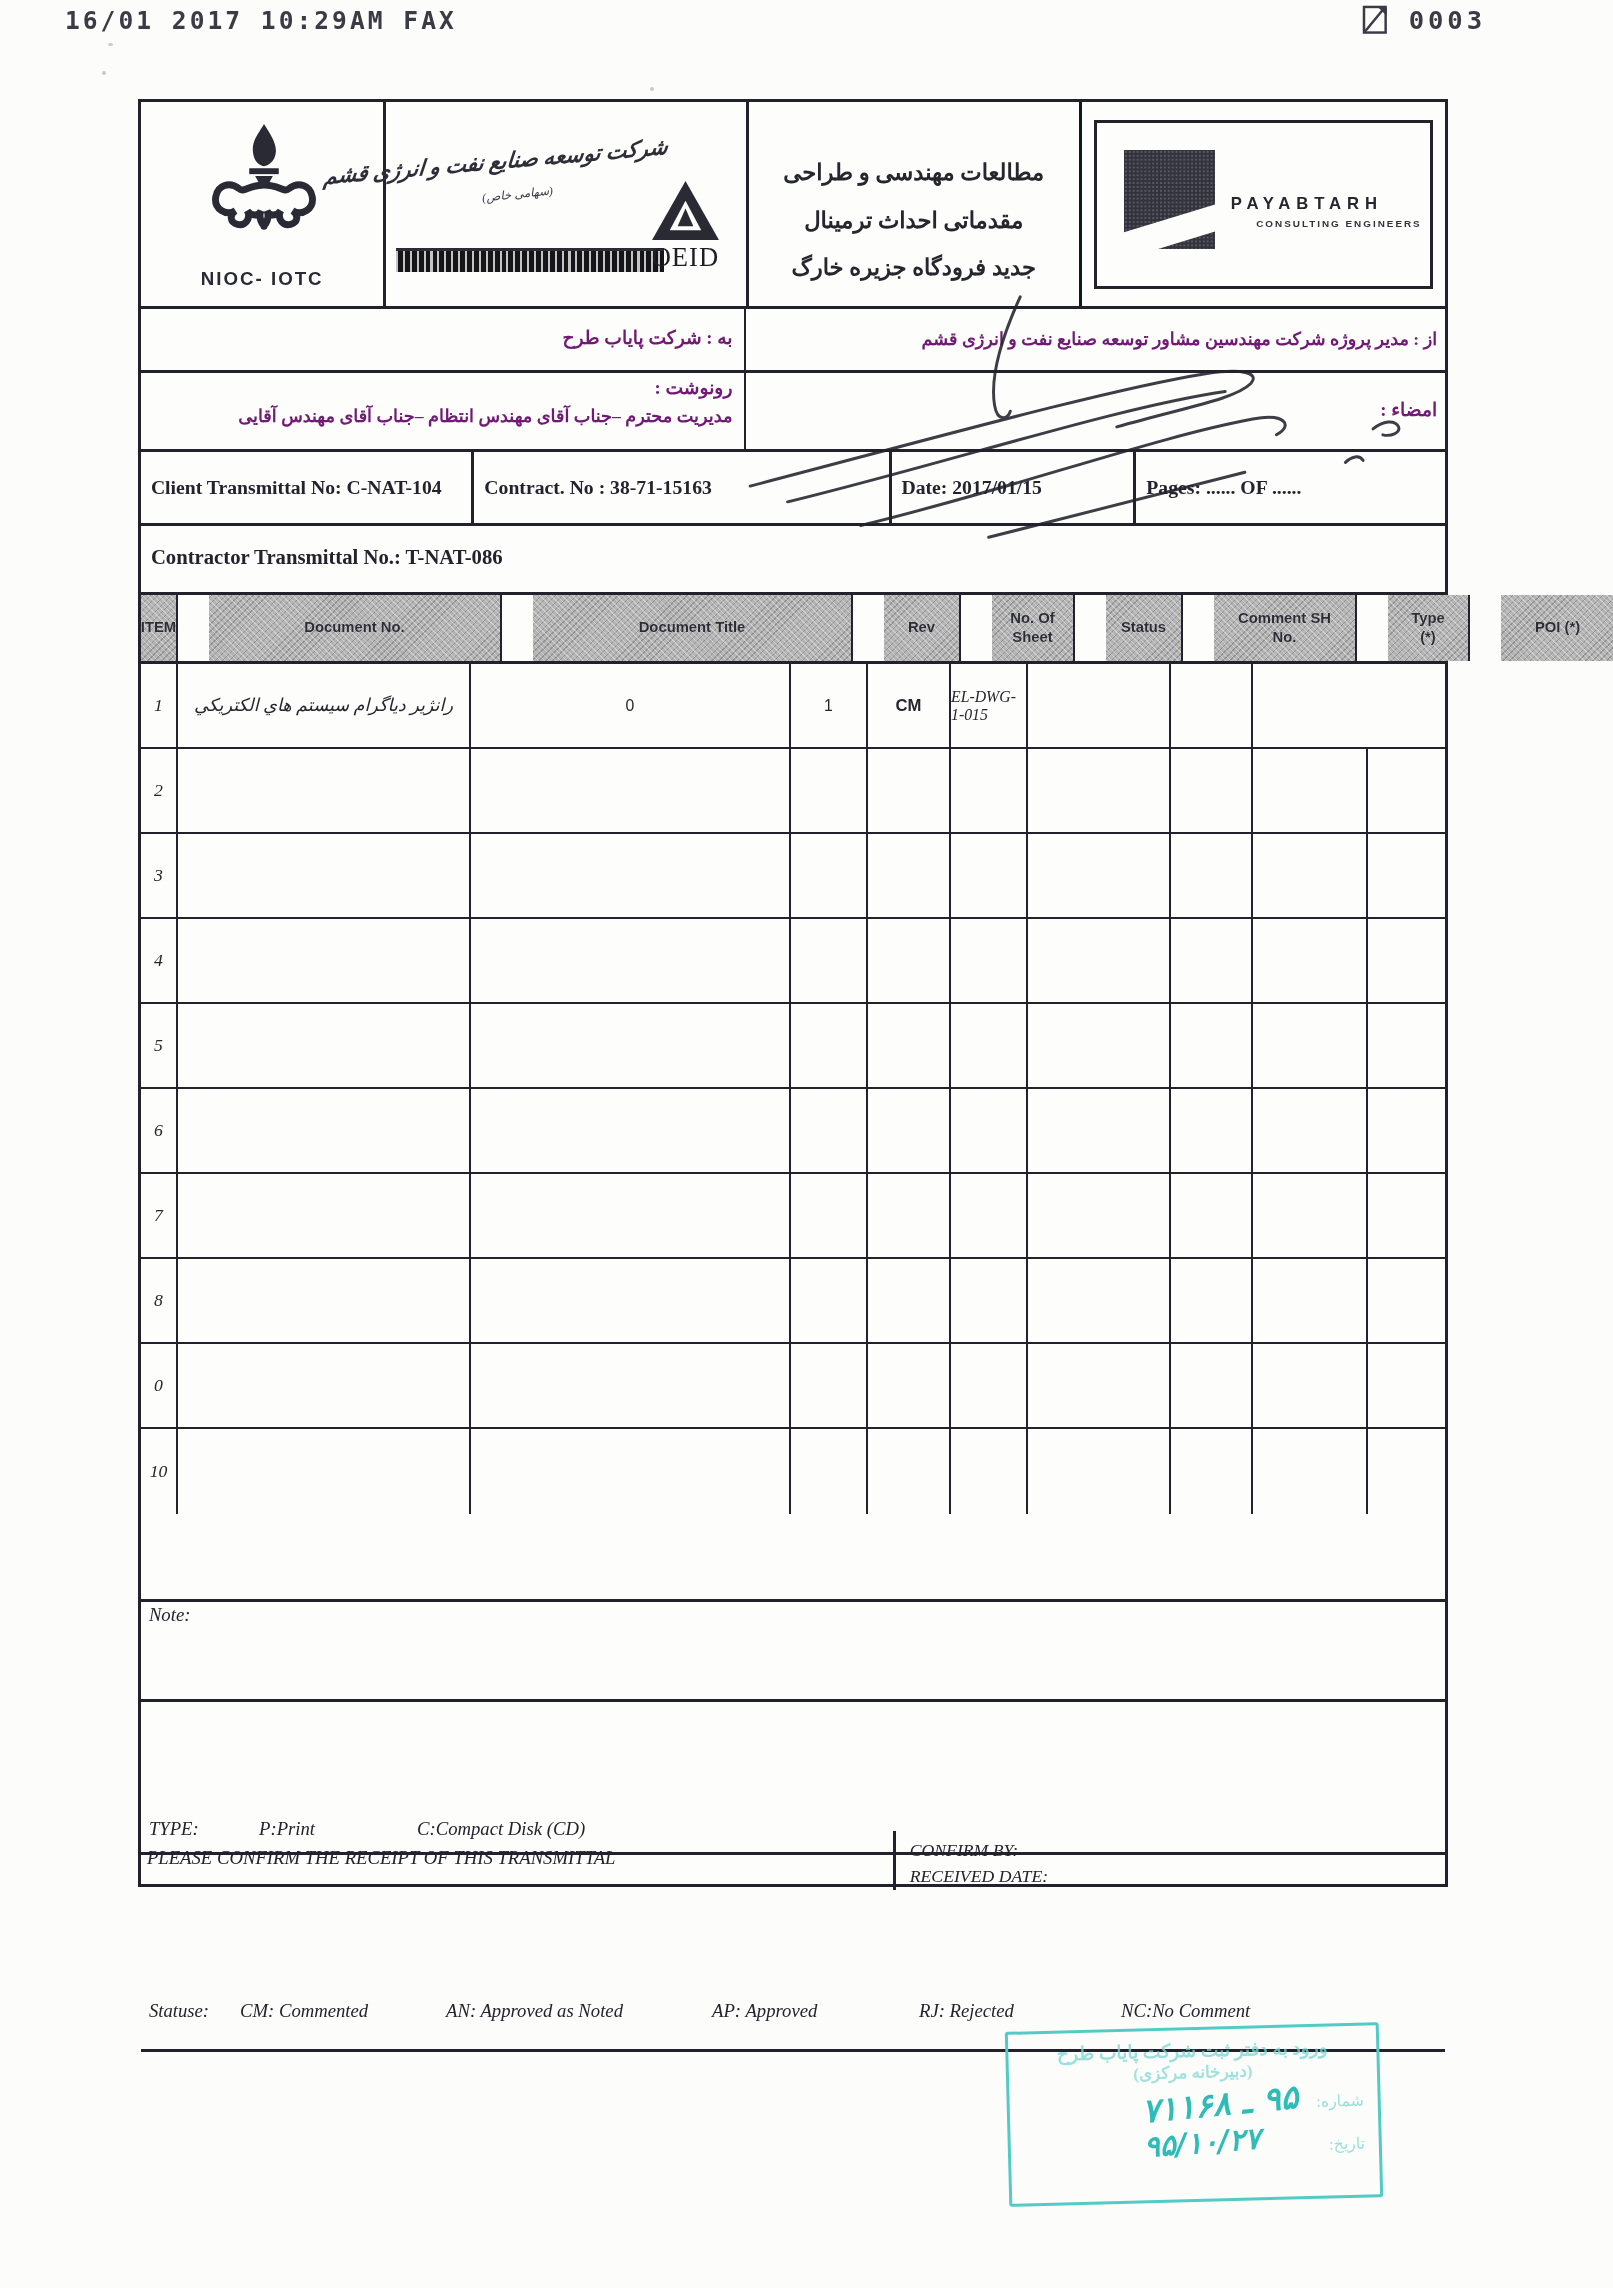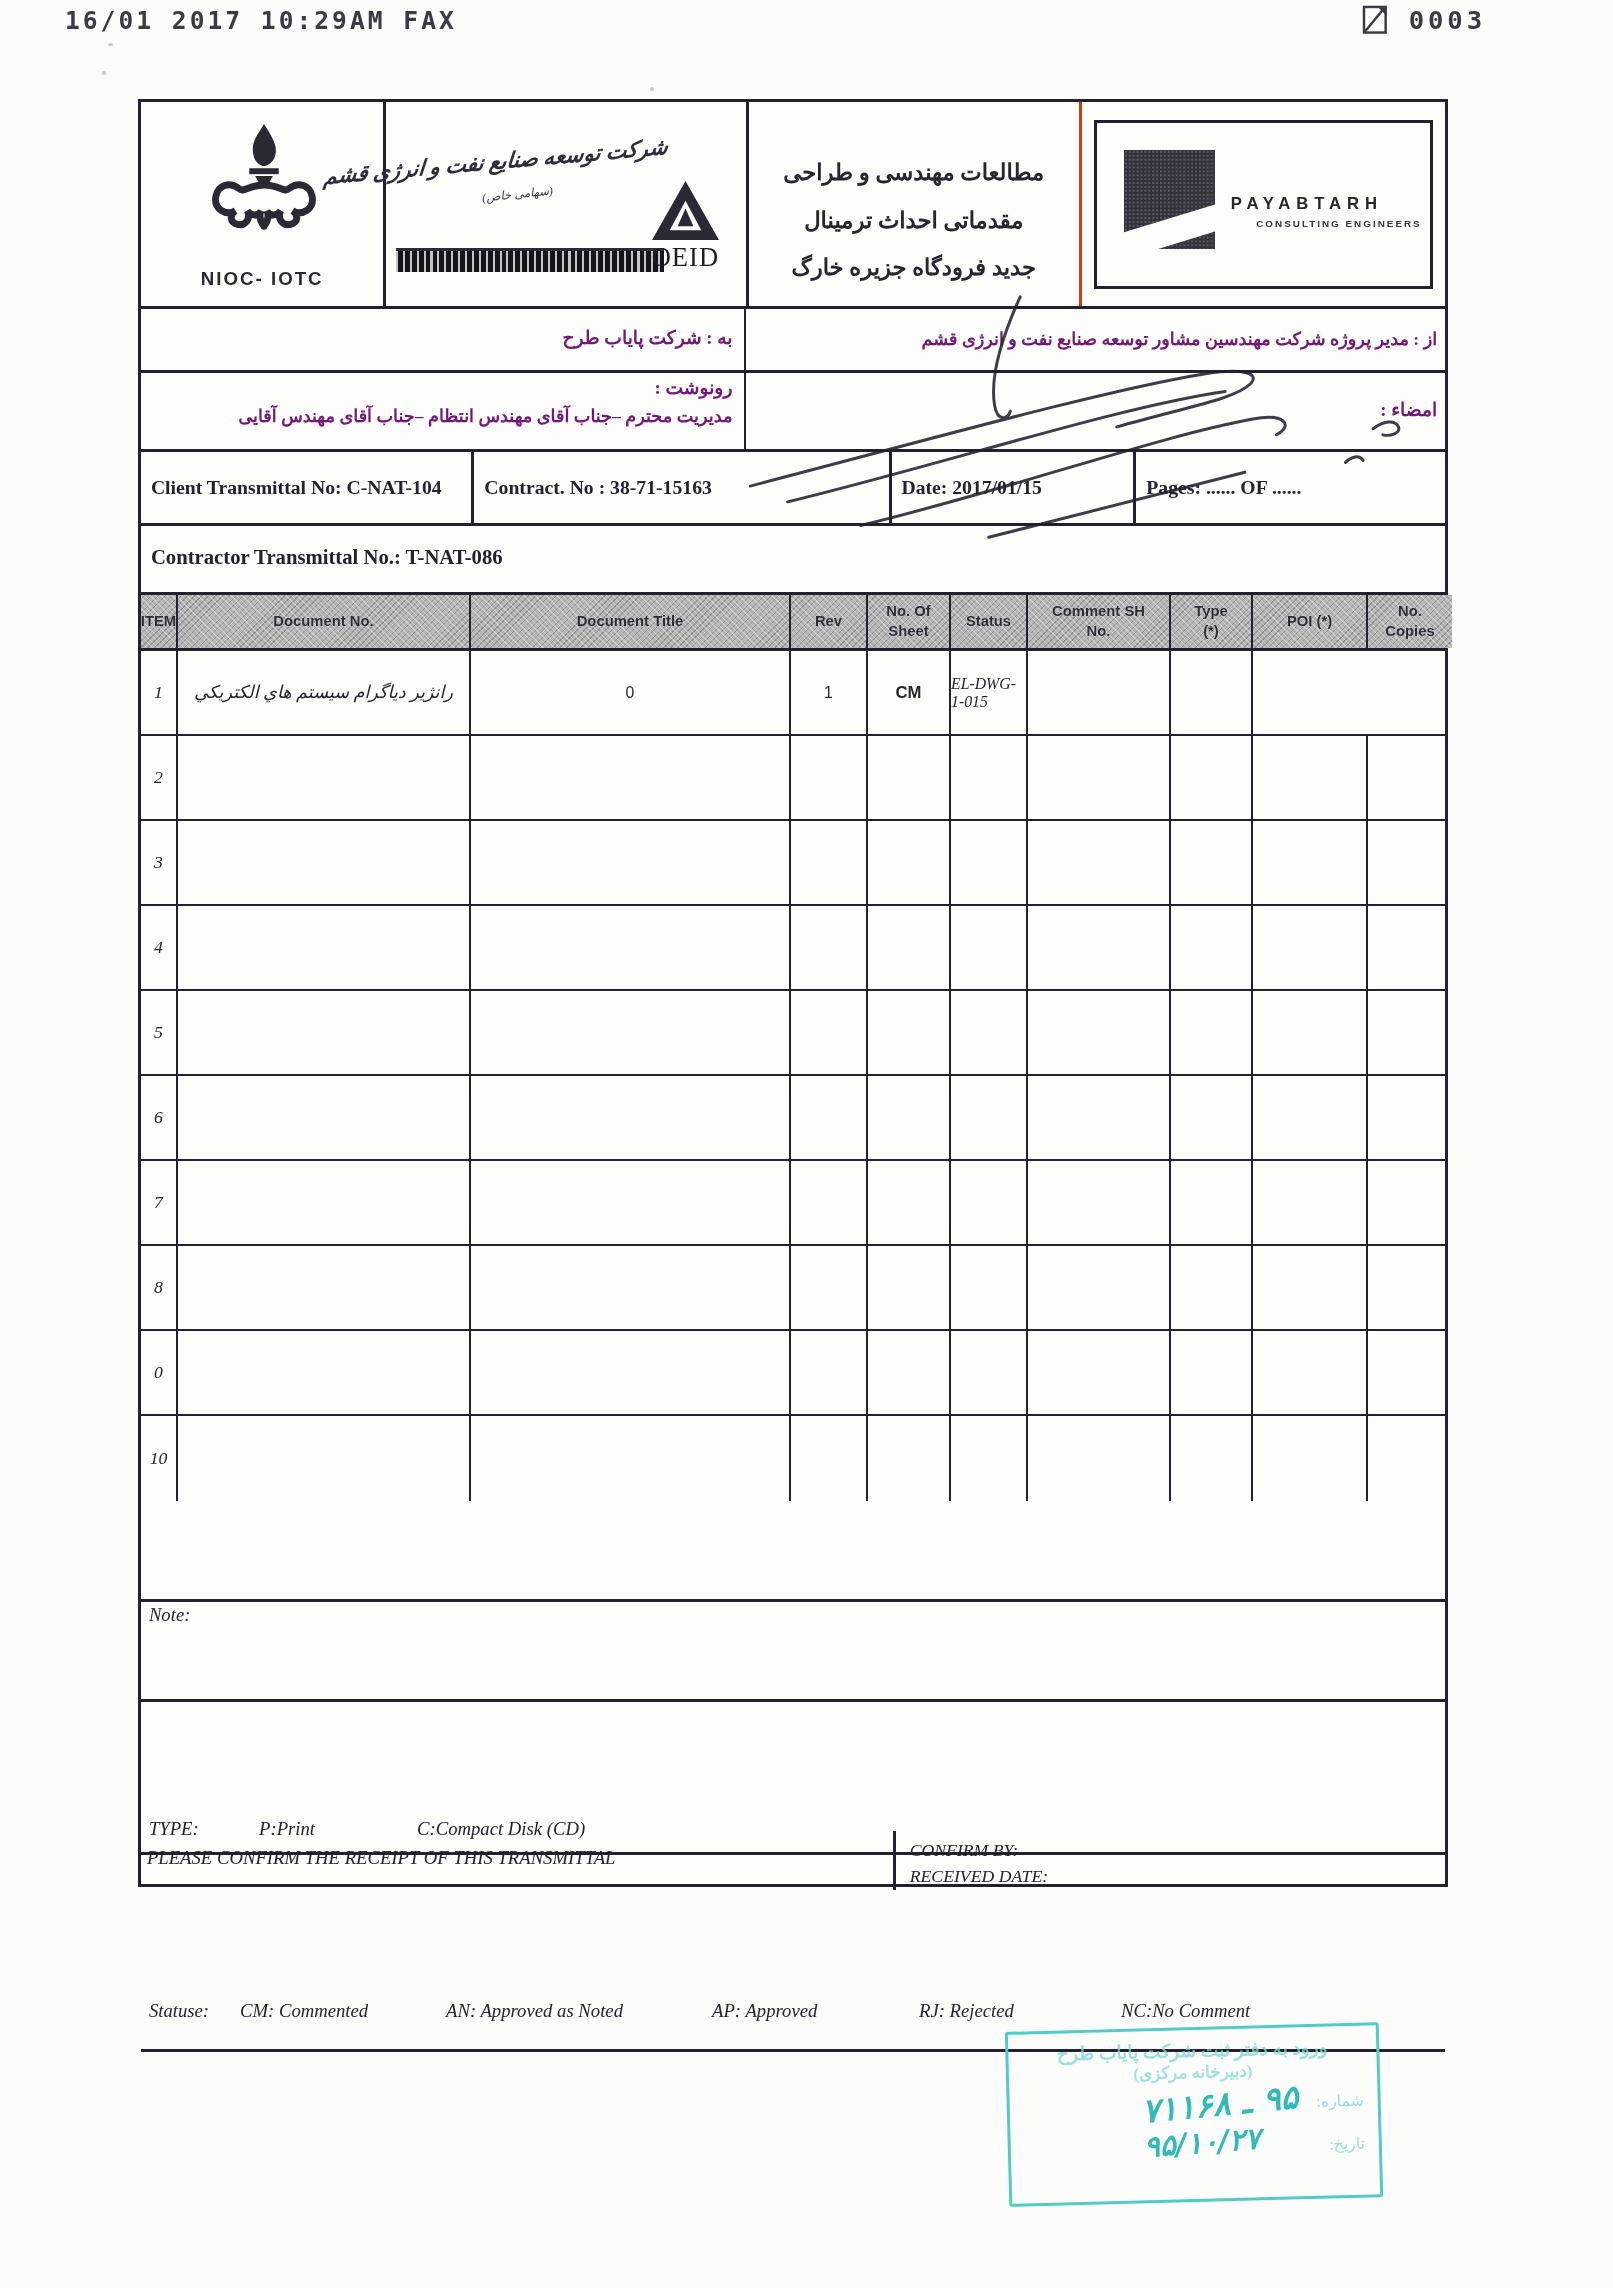--- a/index.html
+++ b/index.html
@@ -27,21 +27,21 @@
     position:absolute;left:138px;top:99px;width:1310px;height:1788px;
     border:3px solid #22222c;background:#fdfdfb;
   }
   .sec{position:absolute;left:0;width:100%;}
 
   
   .hdr{top:0;height:207px;border-bottom:3px solid #22222c;display:flex;}
   .hdr-cell{position:relative;height:100%;}
   .cell-nioc{width:246px;border-right:3px solid #22222c;}
   .cell-oeid{width:363px;border-right:3px solid #22222c;}
-  .cell-title{width:334px;border-right:3px solid #c2410c;}
+  .cell-title{width:334px;border-right:3px solid #0f172a;}
   .cell-payab{width:364px;}
 
   .nioc-caption{
     position:absolute;bottom:15.8px;width:100%;text-align:center;
     font-family:"Liberation Sans", sans-serif;font-weight:bold;
     font-size:18.7px;letter-spacing:2px;color:#2a2a35;
   }
   .oeid-callig{
     position:absolute;top:47px;right:77px;direction:rtl;
     font-style:italic;font-weight:bold;font-size:21.7px;color:#2e2e3a;
@@ -110,21 +110,21 @@
   .trans-cell:last-child{border-right:none;}
   .trans-text{position:absolute;left:9.9px;top:23.6px;font-weight:bold;font-size:19.7px;white-space:nowrap;}
   .tc1{width:335px;} .tc2{width:419px;} .tc3{width:246px;} .tc4{width:310px;}
 
   .row-contractor{top:424px;height:69px;border-bottom:3.9px solid #22222c;position:relative;}
   .row-contractor .trans-text{top:19.7px;font-size:20.7px;}
 
   
   .table{top:493px;height:928px;}
   .thead,.tr{display:grid;grid-template-columns:37px 293px 320px 77px 83px 77px 143px 82px 115px 84px;}
-  .thead{height:56px;border-bottom:3px solid #22222c;}
+  .thead{height:69px;border-bottom:3px solid #22222c;gap:31px;}
   .th{
     border-right:2px solid #22222c;display:flex;align-items:center;justify-content:center;
     text-align:center;font-family:"Liberation Sans", sans-serif;font-weight:bold;
     font-size:14.8px;color:#2c2c36;white-space:pre-line;line-height:1.3;
     background:#b4b4b4;
     background-image:
       repeating-linear-gradient(45deg,rgba(255,255,255,.35) 0 1px,transparent 1px 3.9px),
       repeating-linear-gradient(-45deg,rgba(40,40,40,.25) 0 1px,transparent 1px 4.9px);
     text-shadow:0 0 1px rgba(250,250,250,.8);
   }

